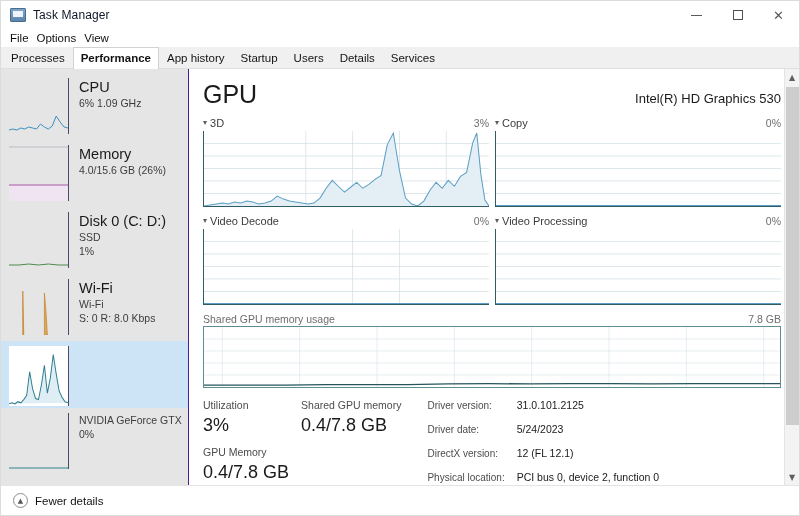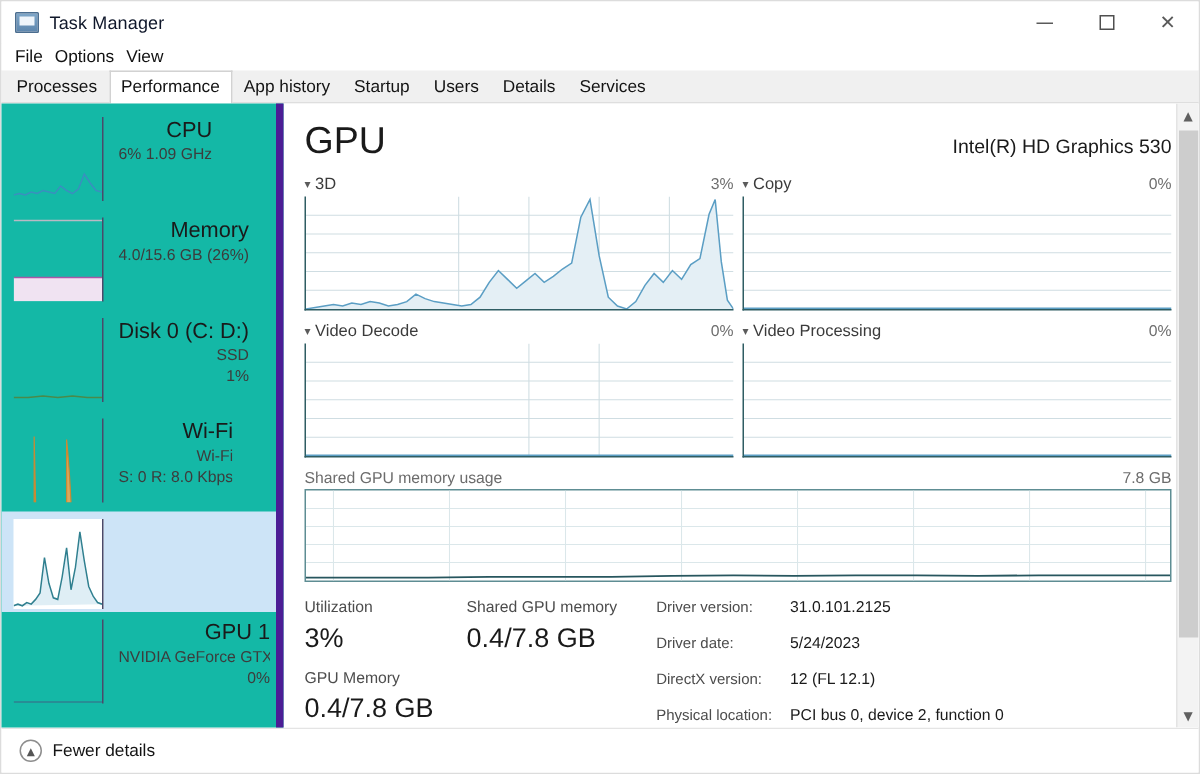--- a/index.html
+++ b/index.html
@@ -76,39 +76,39 @@
     font-size: 11.5px; color: #131313;
     padding: 2px 7px 3px 7px;
     line-height: 16px;
     border: 1px solid transparent;
     border-bottom: none;
     position: relative; top: 1px;
   }
   .tab.active {
     background: #ffffff;
     border-color: #d2d2d2;
+    font-weight: bold;
   }
 
   
   .body {
     flex: 1 1 auto;
     display: flex;
     min-height: 0;
     background: #ffffff;
     position: relative;
   }
 
   
   .sidebar {
     width: 188px; flex: 0 0 188px;
-    background: #14b8a6;
-    border-right: 5px solid #4c1d95;
+    background: #e5e5e5;
+    border-right: 1px solid #4c1d95;
     padding-top: 4px;
     overflow: hidden;
-    text-align: right;
   }
   .res-item {
     height: 67px;
     display: flex;
     padding: 5px 4px 3px 8px;
     position: relative;
   }
   .res-item.selected { background: #cde4f7; flex-direction: column; }
   .res-item.selected .mini-graph { background: #ffffff; }
   .mini-graph {
@@ -182,21 +182,21 @@
     position: relative;
   }
   .mem-box svg { position: absolute; inset: 0; width: 100%; height: 100%; }
 
   
   .stats {
     display: flex;
     margin-top: 10px;
     font-size: 11px;
   }
-  .stat-col { margin-right: 22px; }
+  .stat-col { margin-right: 12px; }
   .stat-col.wide { margin-right: 26px; }
   .stat-label { color: #4c4c4c; font-size: 10.5px; line-height: 15px; }
   .stat-value { color: #1a1a1a; font-size: 18px; line-height: 24px; margin-bottom: 8px; }
   .info-table { display: grid; grid-template-columns: auto auto; column-gap: 12px; row-gap: 2px; }
   .info-key { color: #4c4c4c; font-size: 10px; line-height: 15px; white-space: nowrap; }
   .info-val { color: #1a1a1a; font-size: 10.5px; line-height: 15px; white-space: nowrap; }
 
   
   .scrollbar {
     position: absolute; top: 0; right: 0;
@@ -362,21 +362,20 @@
         </div>
       </div>
 
       <div class="res-item">
         <div class="mini-graph">
           <svg viewBox="0 0 60 56" preserveAspectRatio="none">
             <polyline points="0,55 30,55 60,55" fill="none" stroke="#2f7f8f" stroke-width="1"></polyline>
           </svg>
         </div>
         <div class="res-text">
-          <div class="res-name">GPU 1</div>
           <div class="res-sub">NVIDIA GeForce GTX 96</div>
           <div class="res-sub">0%</div>
         </div>
       </div>
 
     </div>
 
     <div class="main">
 
       <div class="main-head">

